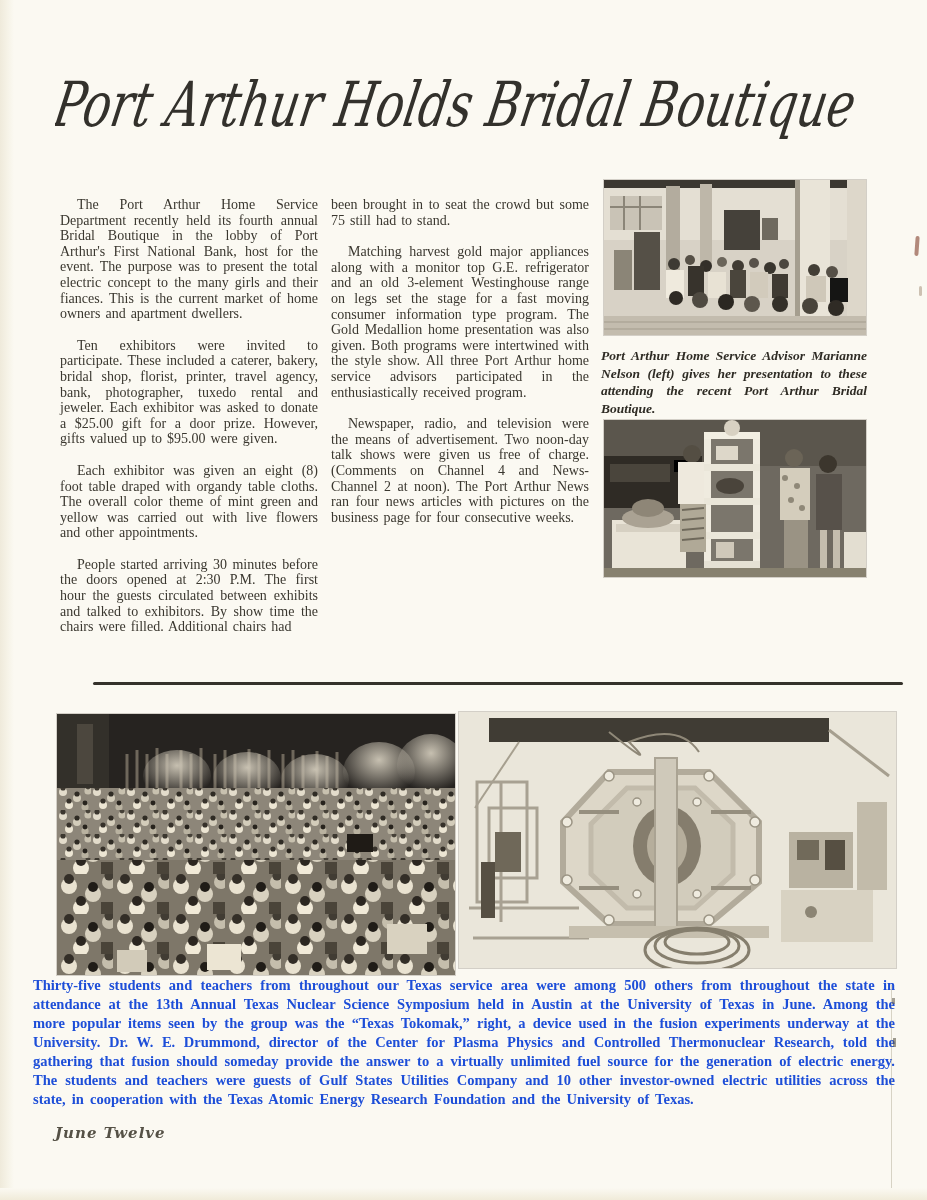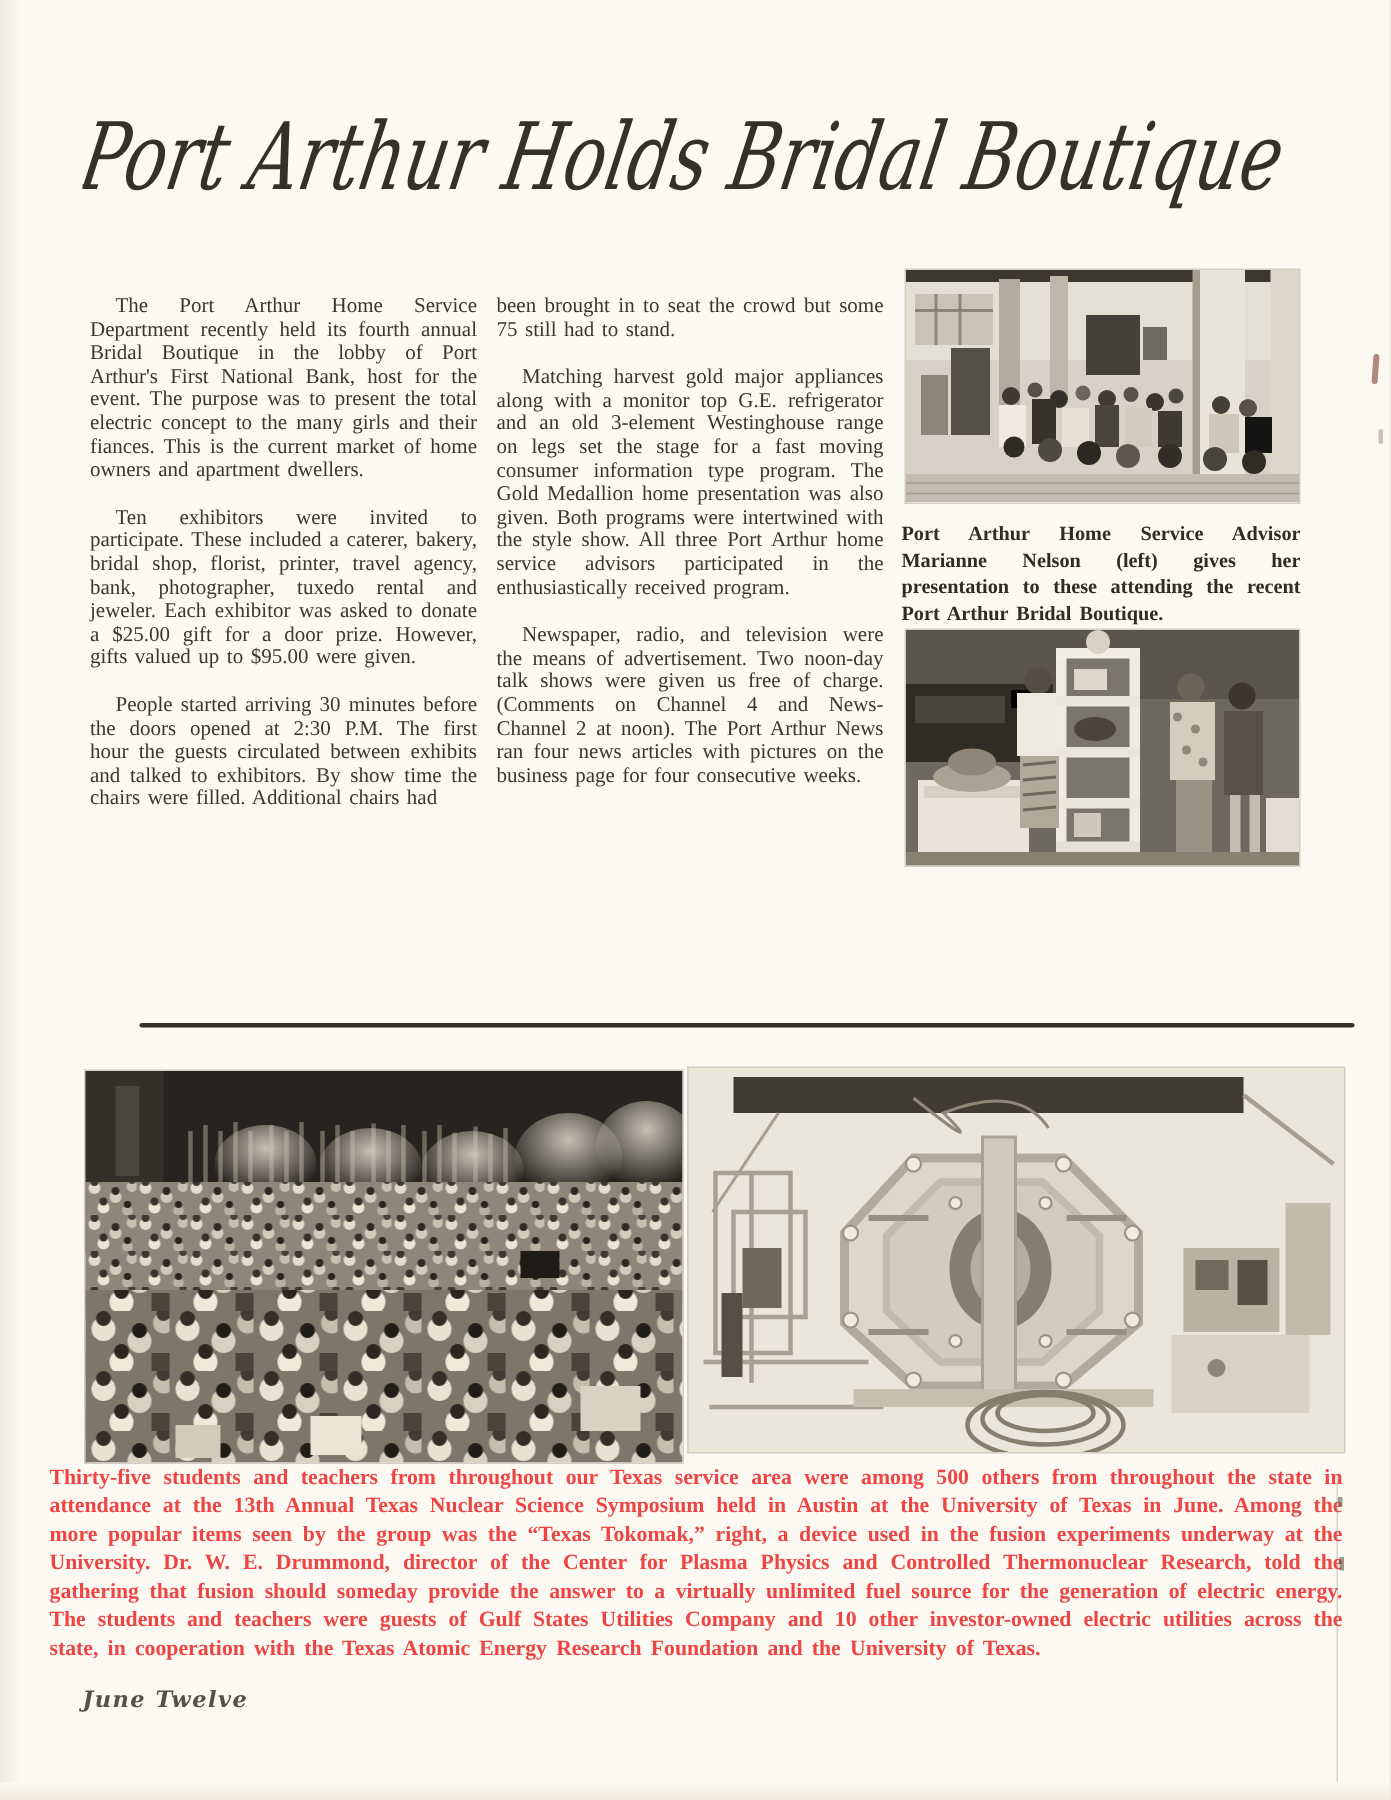--- a/index.html
+++ b/index.html
@@ -21,30 +21,30 @@
     color:#3a372f;word-spacing:1.5px;
   }
   .col p{margin:16px 0 6px 0;text-indent:17px;}
   .col p.cont{text-indent:0;}
   .col1{left:60px;}
   .col2{left:331px;}
   .photo{position:absolute;box-shadow:0 0 0 1px rgba(90,85,70,0.25);}
   .photo svg{display:block;}
   .caption{
     position:absolute;font-weight:bold;font-size:13.5px;line-height:17.5px;
-    text-align:justify;color:#2f2c25;word-spacing:2px;
+    text-align:justify;color:#2f2c25;word-spacing:2px;font-style:italic;
   }
   .cap1{left:601px;top:347px;width:266px;}
   .cap2{left:601px;top:597px;width:266px;}
   .divider{position:absolute;left:93px;top:682px;width:810px;height:3px;
     background:#35322b;border-radius:2px;}
   .bottom-caption{
     position:absolute;left:33px;top:976px;width:862px;
     font-weight:bold;font-size:14.5px;line-height:19px;text-align:justify;
-    color:#ef4444;word-spacing:2.5px;
+    color:#1d4ed8;word-spacing:2.5px;
   }
   .footer{
     position:absolute;left:55px;top:1124px;
     font-family:"DejaVu Serif", serif;font-style:italic;font-weight:bold;
     font-size:15px;color:#555146;letter-spacing:1px;
   }
   .artifact{position:absolute;}
   .mark-red{left:915px;top:236px;width:4px;height:20px;background:#8a4d3a;
     opacity:.65;transform:rotate(4deg);border-radius:2px;}
   .mark-red2{left:919px;top:286px;width:3px;height:10px;background:#a08a72;
@@ -62,20 +62,21 @@
 
   <div class="title-wrap">
     <svg width="822" height="104" viewBox="0 0 822 104">
       <text x="10" y="78" font-family="DejaVu Serif, serif" font-style="italic" font-size="62" fill="#33312c" textLength="800" lengthAdjust="spacingAndGlyphs" transform="skewX(-10)">Port Arthur Holds Bridal Boutique</text>
     </svg>
   </div>
 
   <div class="col col1">
     <p>The Port Arthur Home Service Department recently held its fourth annual Bridal Boutique in the lobby of Port Arthur's First National Bank, host for the event. The purpose was to present the total electric concept to the many girls and their fiances. This is the current market of home owners and apartment dwellers.</p>
     <p>Ten exhibitors were invited to participate. These included a caterer, bakery, bridal shop, florist, printer, travel agency, bank, photographer, tuxedo rental and jeweler. Each exhibitor was asked to donate a $25.00 gift for a door prize. However, gifts valued up to $95.00 were given.</p>
+    <p>Each exhibitor was given an eight (8) foot table draped with organdy table cloths. The overall color theme of mint green and yellow was carried out with live flowers and other appointments.</p>
     <p>People started arriving 30 minutes before the doors opened at 2:30 P.M. The first hour the guests circulated between exhibits and talked to exhibitors. By show time the chairs were filled. Additional chairs had</p>
   </div>
 
   <div class="col col2">
     <p class="cont">been brought in to seat the crowd but some 75 still had to stand.</p>
     <p>Matching harvest gold major appliances along with a monitor top G.E. refrigerator and an old 3-element Westinghouse range on legs set the stage for a fast moving consumer information type program. The Gold Medallion home presentation was also given. Both programs were intertwined with the style show. All three Port Arthur home service advisors participated in the enthusiastically received program.</p>
     <p>Newspaper, radio, and television were the means of advertisement. Two noon-day talk shows were given us free of charge. (Comments on Channel 4 and News-Channel 2 at noon). The Port Arthur News ran four news articles with pictures on the business page for four consecutive weeks.</p>
   </div>
 
   <div class="photo" style="left:604px;top:180px;width:262px;height:155px;">

